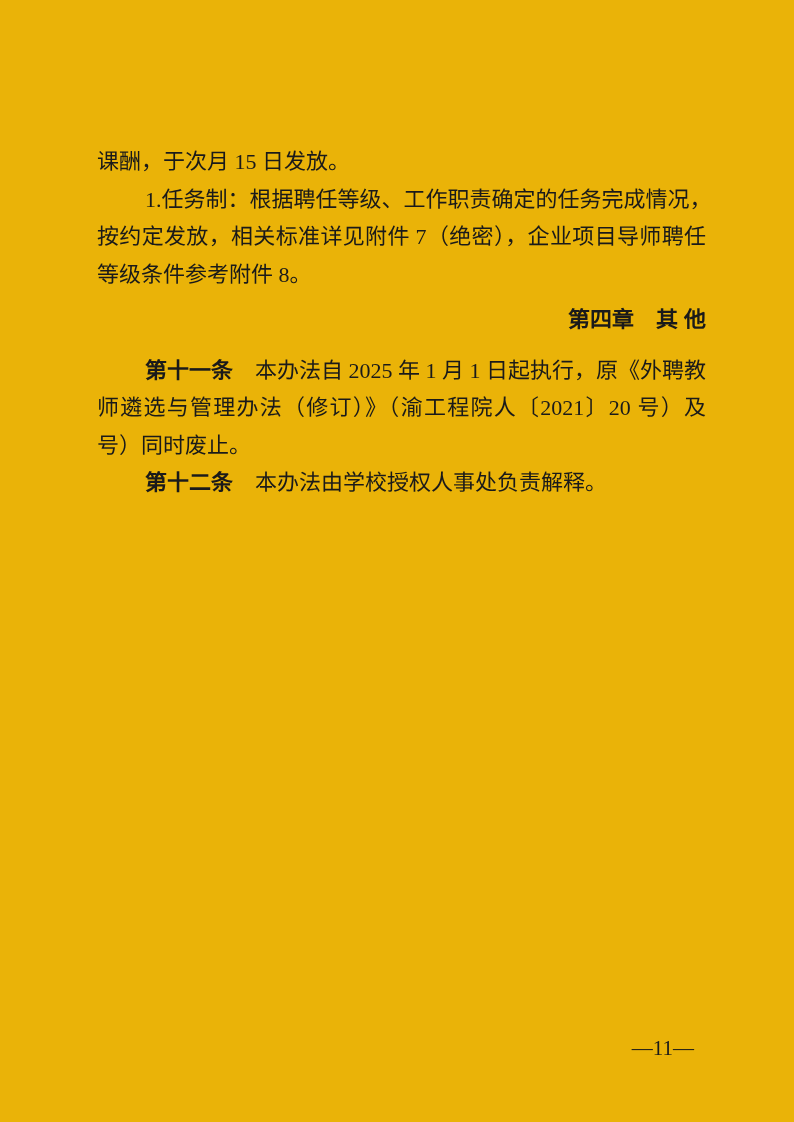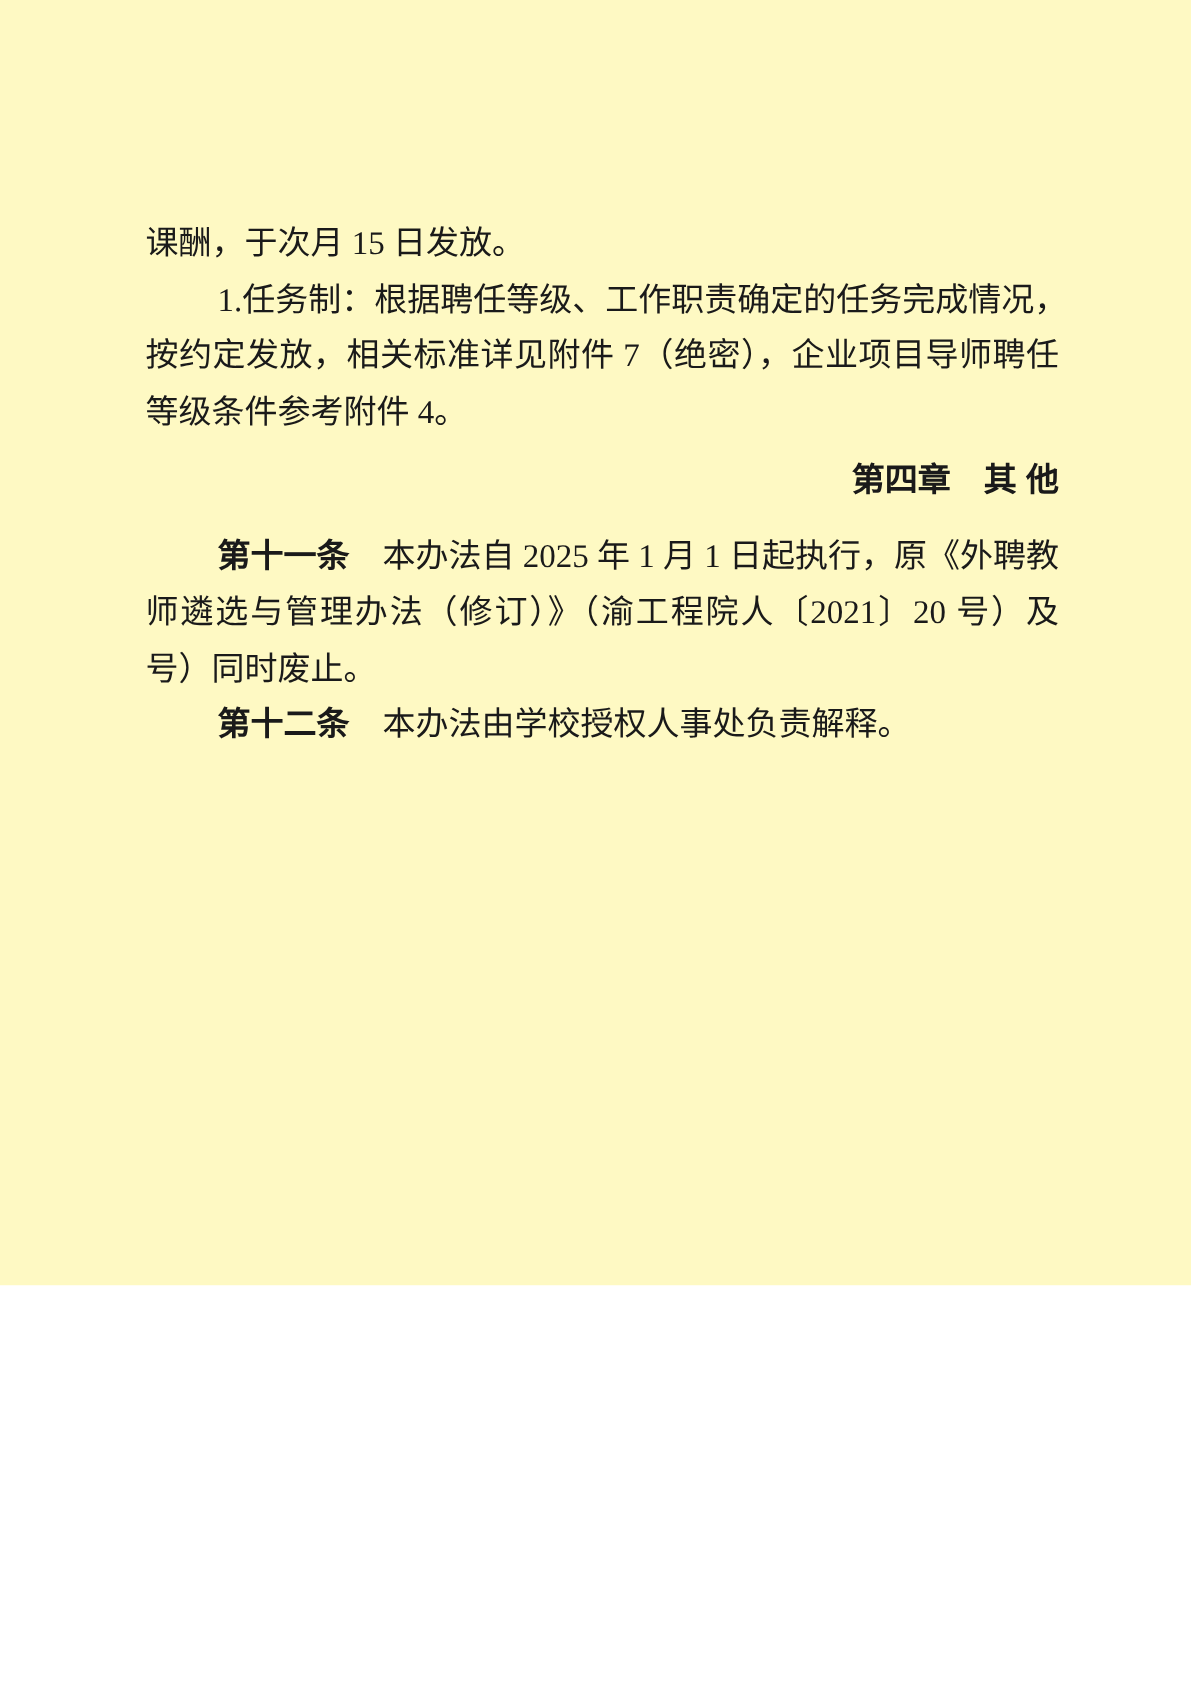--- a/index.html
+++ b/index.html
@@ -3,22 +3,22 @@
 <meta charset="utf-8">
 <style>
   html, body {
     margin: 0;
     padding: 0;
     background: #ffffff;
   }
   .page {
     position: relative;
     width: 794px;
-    height: 857px;
-    background: #fef9c3;
+    height: 1122px;
+    background: #eab308;
     font-family: "Liberation Serif", "DejaVu Serif", serif;
     color: #1a1a1a;
     overflow: hidden;
   }
   .content {
     position: absolute;
     left: 97px;
     top: 143px;
     width: 609px;
     font-size: 22px;
@@ -59,21 +59,21 @@
 <body>
 
 <div class="page">
   <div class="content">
       <div class="para">
         <div class="line">课酬，于次月 15 日发放。</div>
       </div>
       <div class="para">
         <div class="line fill indent">1.任务制：根据聘任等级、工作职责确定的任务完成情况，</div>
         <div class="line fill">按约定发放，相关标准详见附件 7（绝密），企业项目导师聘任</div>
-        <div class="line">等级条件参考附件 4。</div>
+        <div class="line">等级条件参考附件 8。</div>
       </div>
       <div class="heading">第四章　其 他</div>
       <div class="para">
         <div class="line fill indent"><span class="lead">第十一条</span><span>　本办法自 2025 年 1 月 1 日起执行，原《外聘教</span></div>
         <div class="line fill">师遴选与管理办法（修订）》（渝工程院人〔2021〕20 号）及</div>
         <div class="line">号）同时废止。</div>
       </div>
       <div class="para">
         <div class="line indent"><span class="lead">第十二条</span><span>　本办法由学校授权人事处负责解释。</span></div>
       </div>

